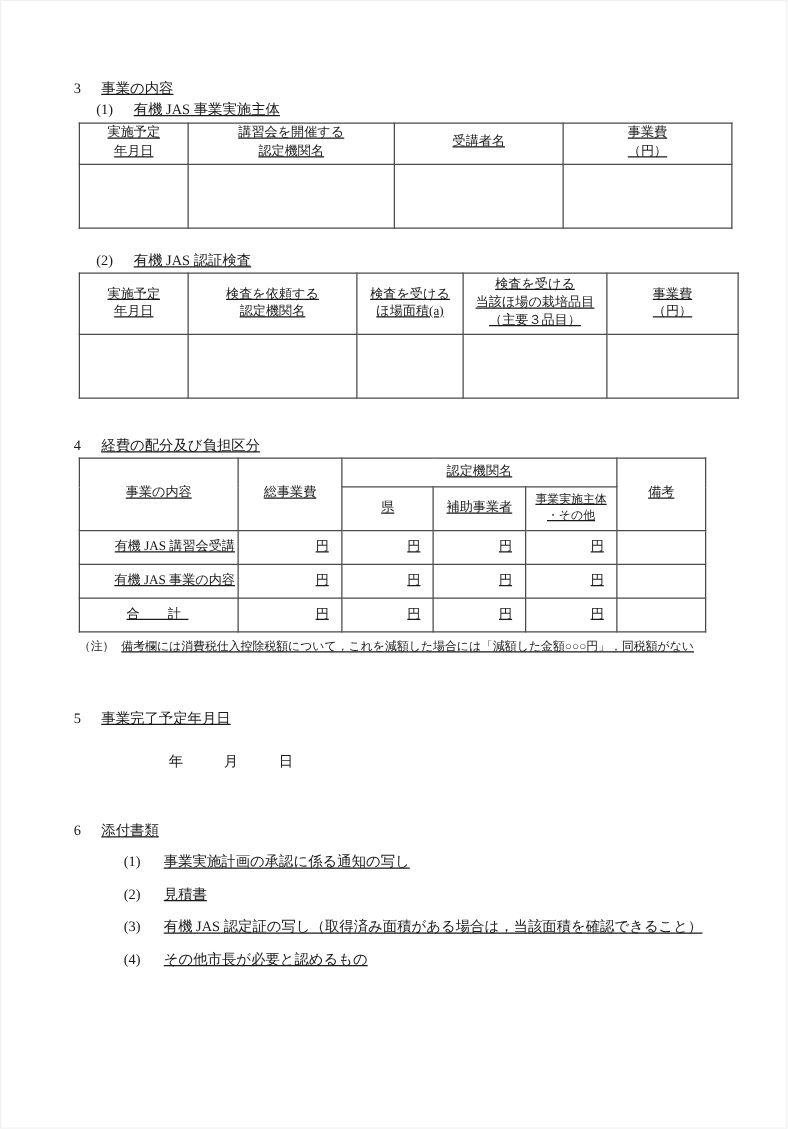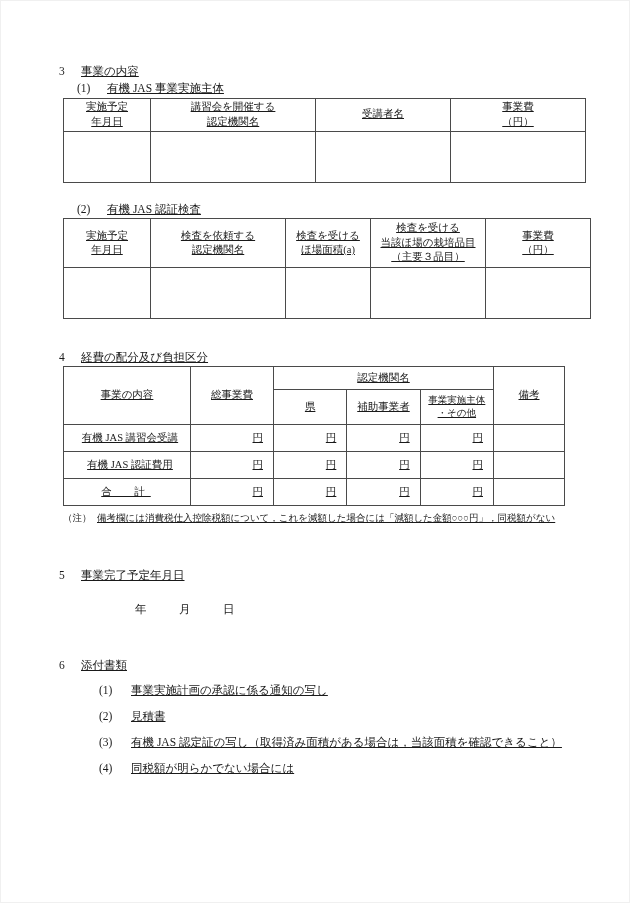--- a/index.html
+++ b/index.html
@@ -85,21 +85,21 @@
   }
   .hcell { height: 30px; }
   .bodyrow td { height: 48px; }
 
   
   table.alloc td, table.alloc th {
     height: 22px;
   }
   table.alloc .hdr-tall { height: 52px; }
   table.alloc .lbl {
-    text-align: center;
+    text-align: right;
     padding-left: 8px;
   }
   table.alloc .lbl-center {
     text-align: center;
     letter-spacing: 6px;
     padding-left: 0;
   }
   table.alloc .yen {
     text-align: right;
     padding-right: 10px;
@@ -252,21 +252,21 @@
       <tbody>
         <tr>
           <td class="lbl" style="height:24px">有機 JAS 講習会受講</td>
           <td class="yen">円</td>
           <td class="yen">円</td>
           <td class="yen">円</td>
           <td class="yen">円</td>
           <td></td>
         </tr>
         <tr>
-          <td class="lbl" style="height:24px">有機 JAS 認証費用</td>
+          <td class="lbl" style="height:24px">有機 JAS 事業の内容</td>
           <td class="yen">円</td>
           <td class="yen">円</td>
           <td class="yen">円</td>
           <td class="yen">円</td>
           <td></td>
         </tr>
         <tr>
           <td class="lbl-center" style="height:24px">合　計</td>
           <td class="yen">円</td>
           <td class="yen">円</td>
@@ -307,17 +307,17 @@
     <div class="spacer-sm"></div>
     <div class="list-item">
       <span class="num">(2)</span><span>見積書</span>
     </div>
     <div class="spacer-sm"></div>
     <div class="list-item">
       <span class="num">(3)</span><span>有機 JAS 認定証の写し（取得済み面積がある場合は，当該面積を確認できること）</span>
     </div>
     <div class="spacer-sm"></div>
     <div class="list-item">
-      <span class="num">(4)</span><span>同税額が明らかでない場合には</span>
+      <span class="num">(4)</span><span>その他市長が必要と認めるもの</span>
     </div>
 
   </div>
 </div>
 
 </body></html>

